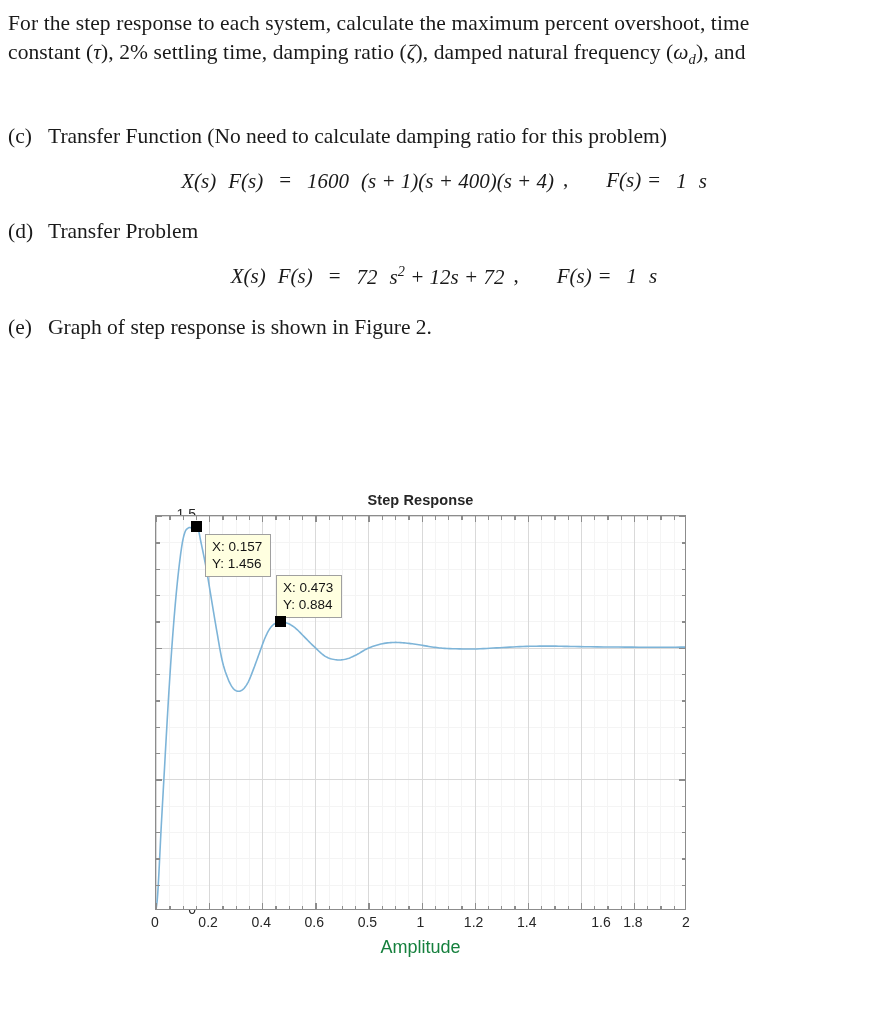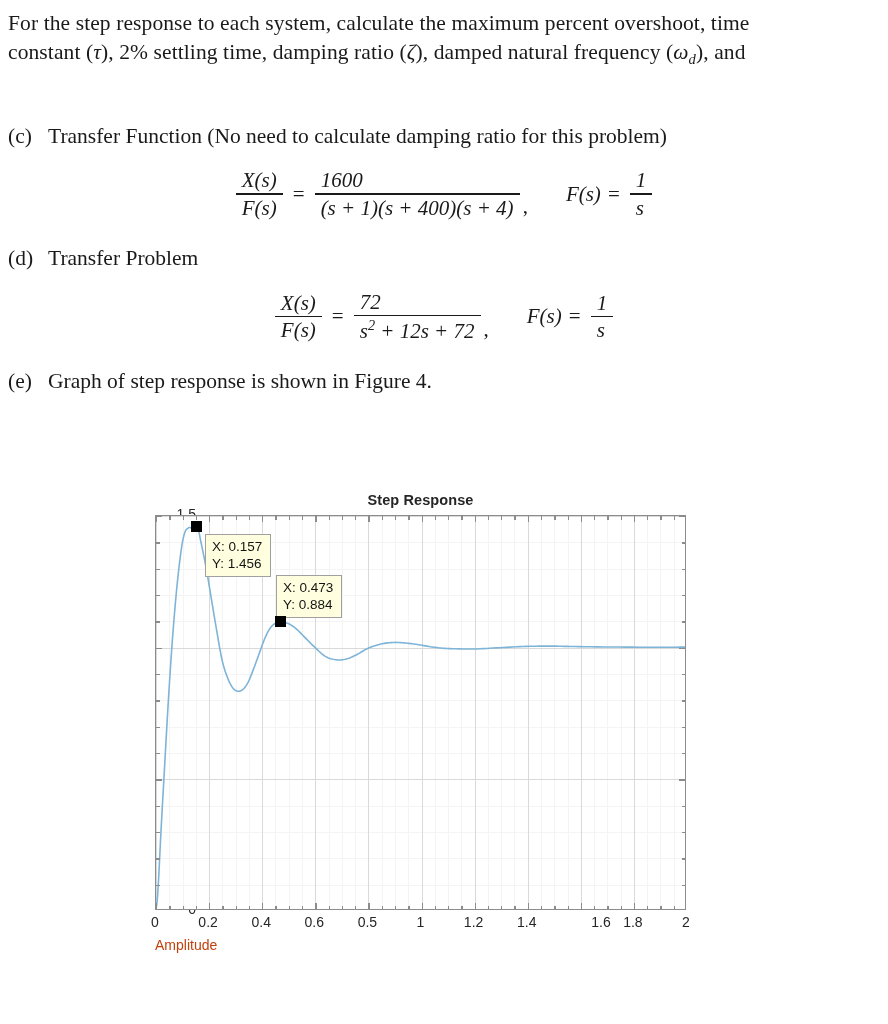--- a/index.html
+++ b/index.html
@@ -53,22 +53,22 @@
   .math {
     font-family: "Liberation Serif", serif;
     font-style: italic;
     display: flex;
     align-items: center;
     justify-content: center;
     font-size: 21px;
   }
   .frac {
     display: inline-flex;
-    flex-direction: column;
-    align-items: flex-start;
+    flex-direction: row;
+    align-items: flex-end;
     vertical-align: middle;
     margin: 0 3px;
   }
   .frac .num, .frac .den {
     padding: 1px 6px;
     white-space: nowrap;
     line-height: 1.15;
   }
   .frac .bar {
     width: 100%;
@@ -140,24 +140,24 @@
     position: absolute; width: 1.3px; background: #8c8c8c;
   }
   .tick-h {
     position: absolute; height: 1.3px; background: #8c8c8c;
   }
   .xlabel {
     position: absolute;
     left: 155px;
     top: 457px;
     width: 531px;
-    text-align: left;
+    text-align: center;
     font-family: "Liberation Sans", sans-serif;
-    font-size: 14px;
-    color: #c2410c;
+    font-size: 18px;
+    color: #15803d;
   }
   .ytick-label {
     position: absolute;
     right: 692px;
     text-align: right;
     font-family: "Liberation Sans", sans-serif;
     font-size: 14px;
     color: #262626;
     white-space: nowrap;
   }
@@ -268,21 +268,21 @@
     <span class="op">=</span>
     <span class="frac">
       <span class="num">1</span>
       <span class="bar"></span>
       <span class="den">s</span>
     </span>
   </div>
 
   <div class="item" style="margin-top:22px;">
     <span class="item-label">(e)</span>
-    <span class="item-text">Graph of step response is shown in Figure 4.</span>
+    <span class="item-text">Graph of step response is shown in Figure 2.</span>
   </div>
 </div>
 
 <div class="figure">
   <div class="plot-wrap">
 
     <div class="chart-title">Step Response</div>
 
     <div class="xlabel">Amplitude</div>
 

